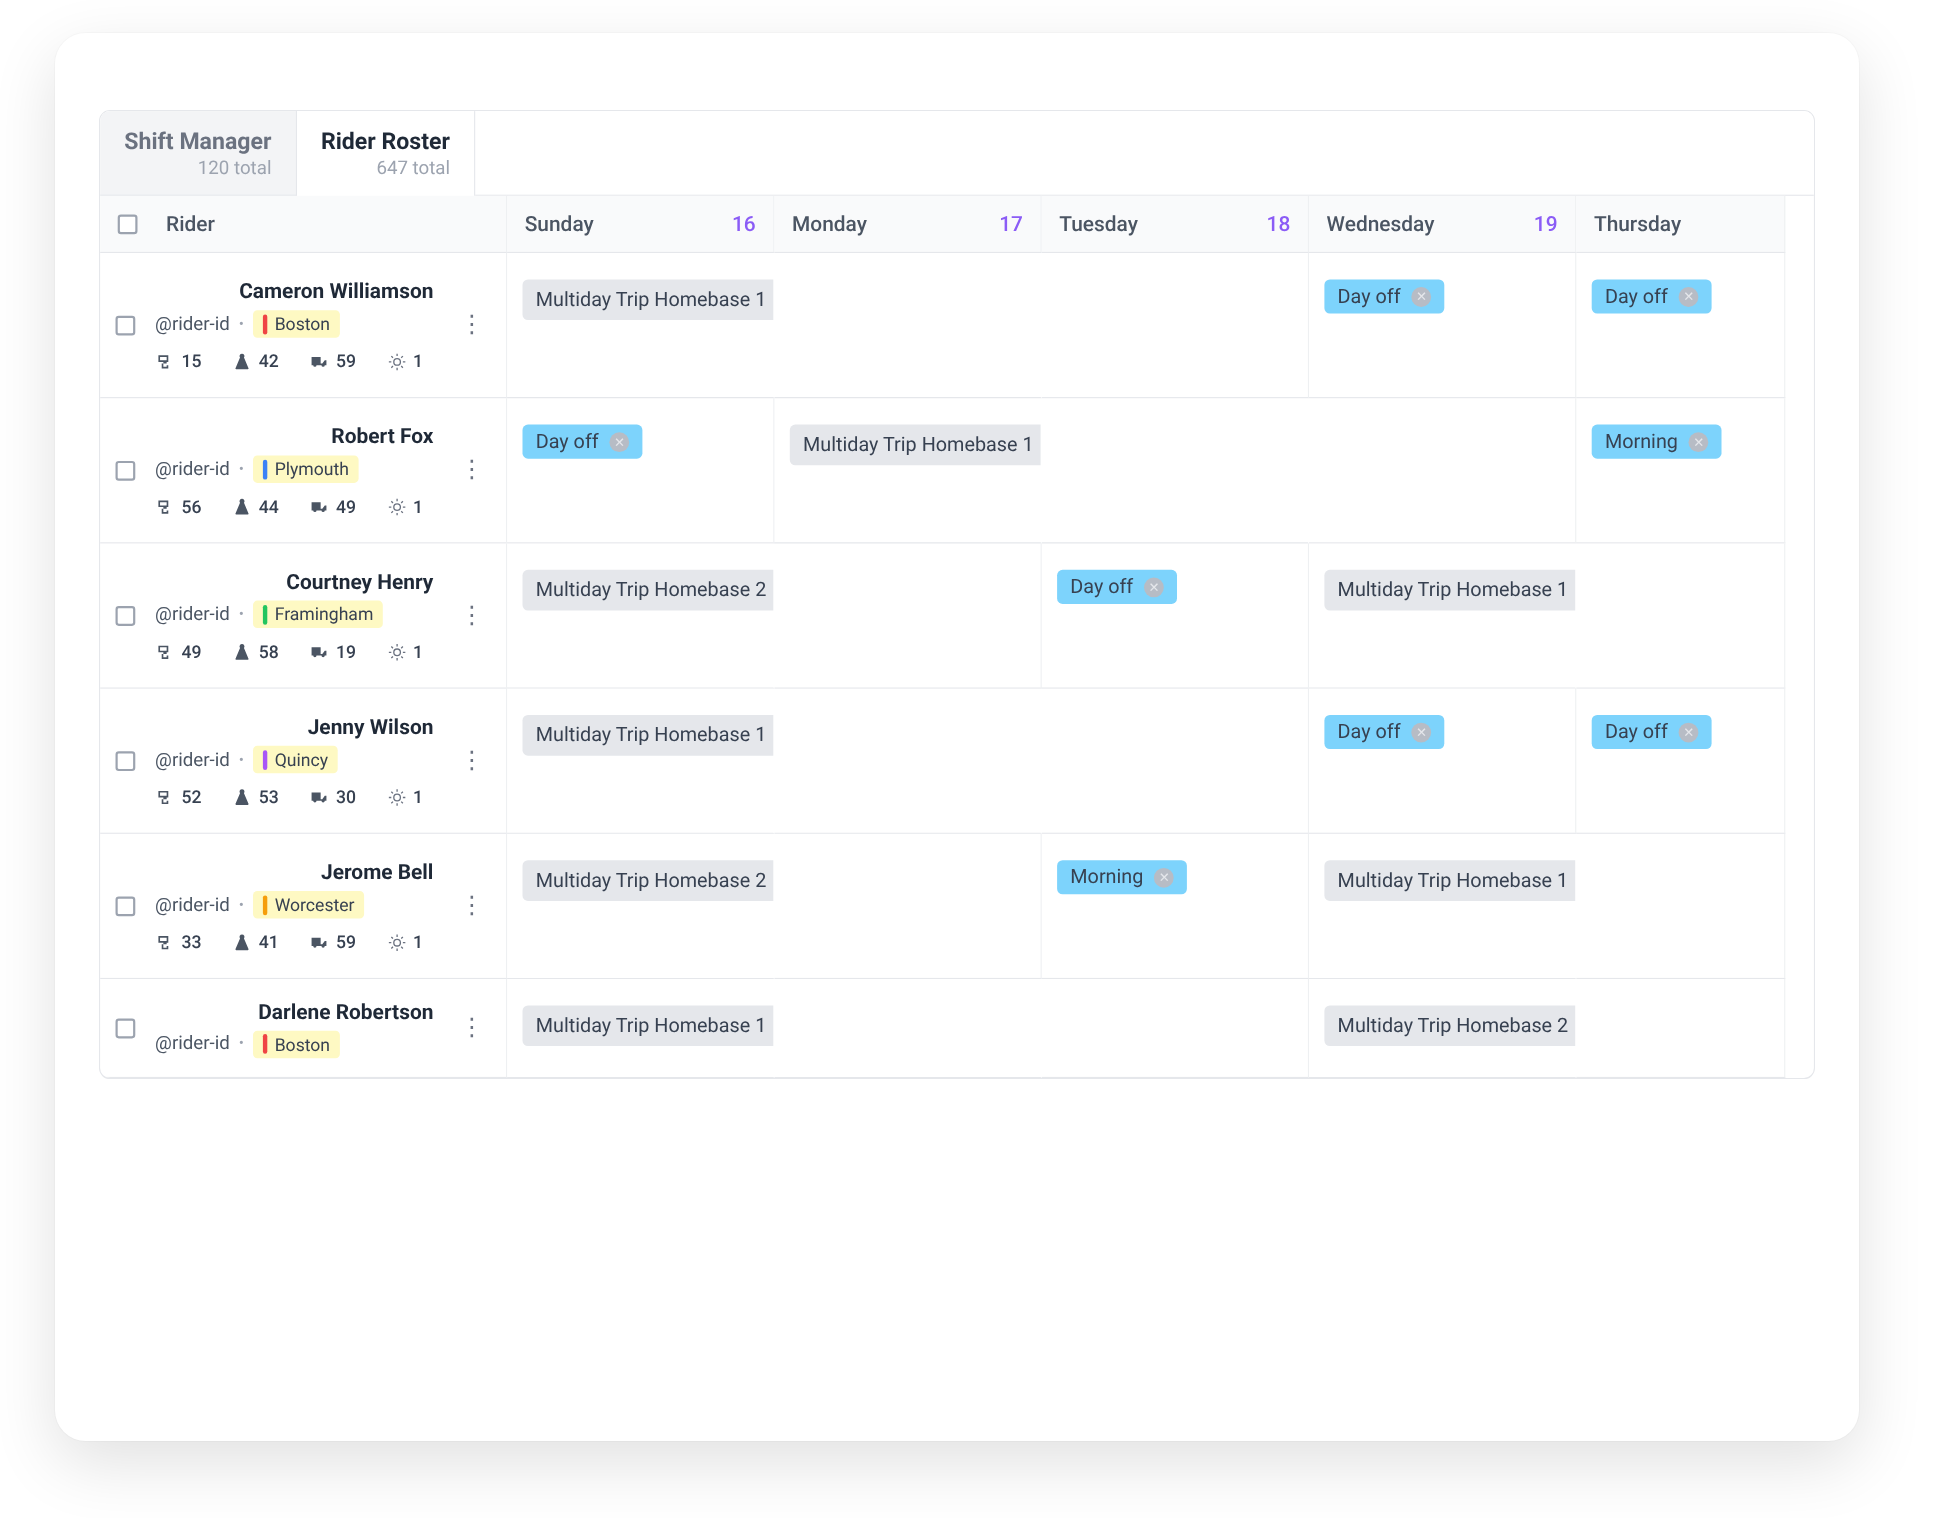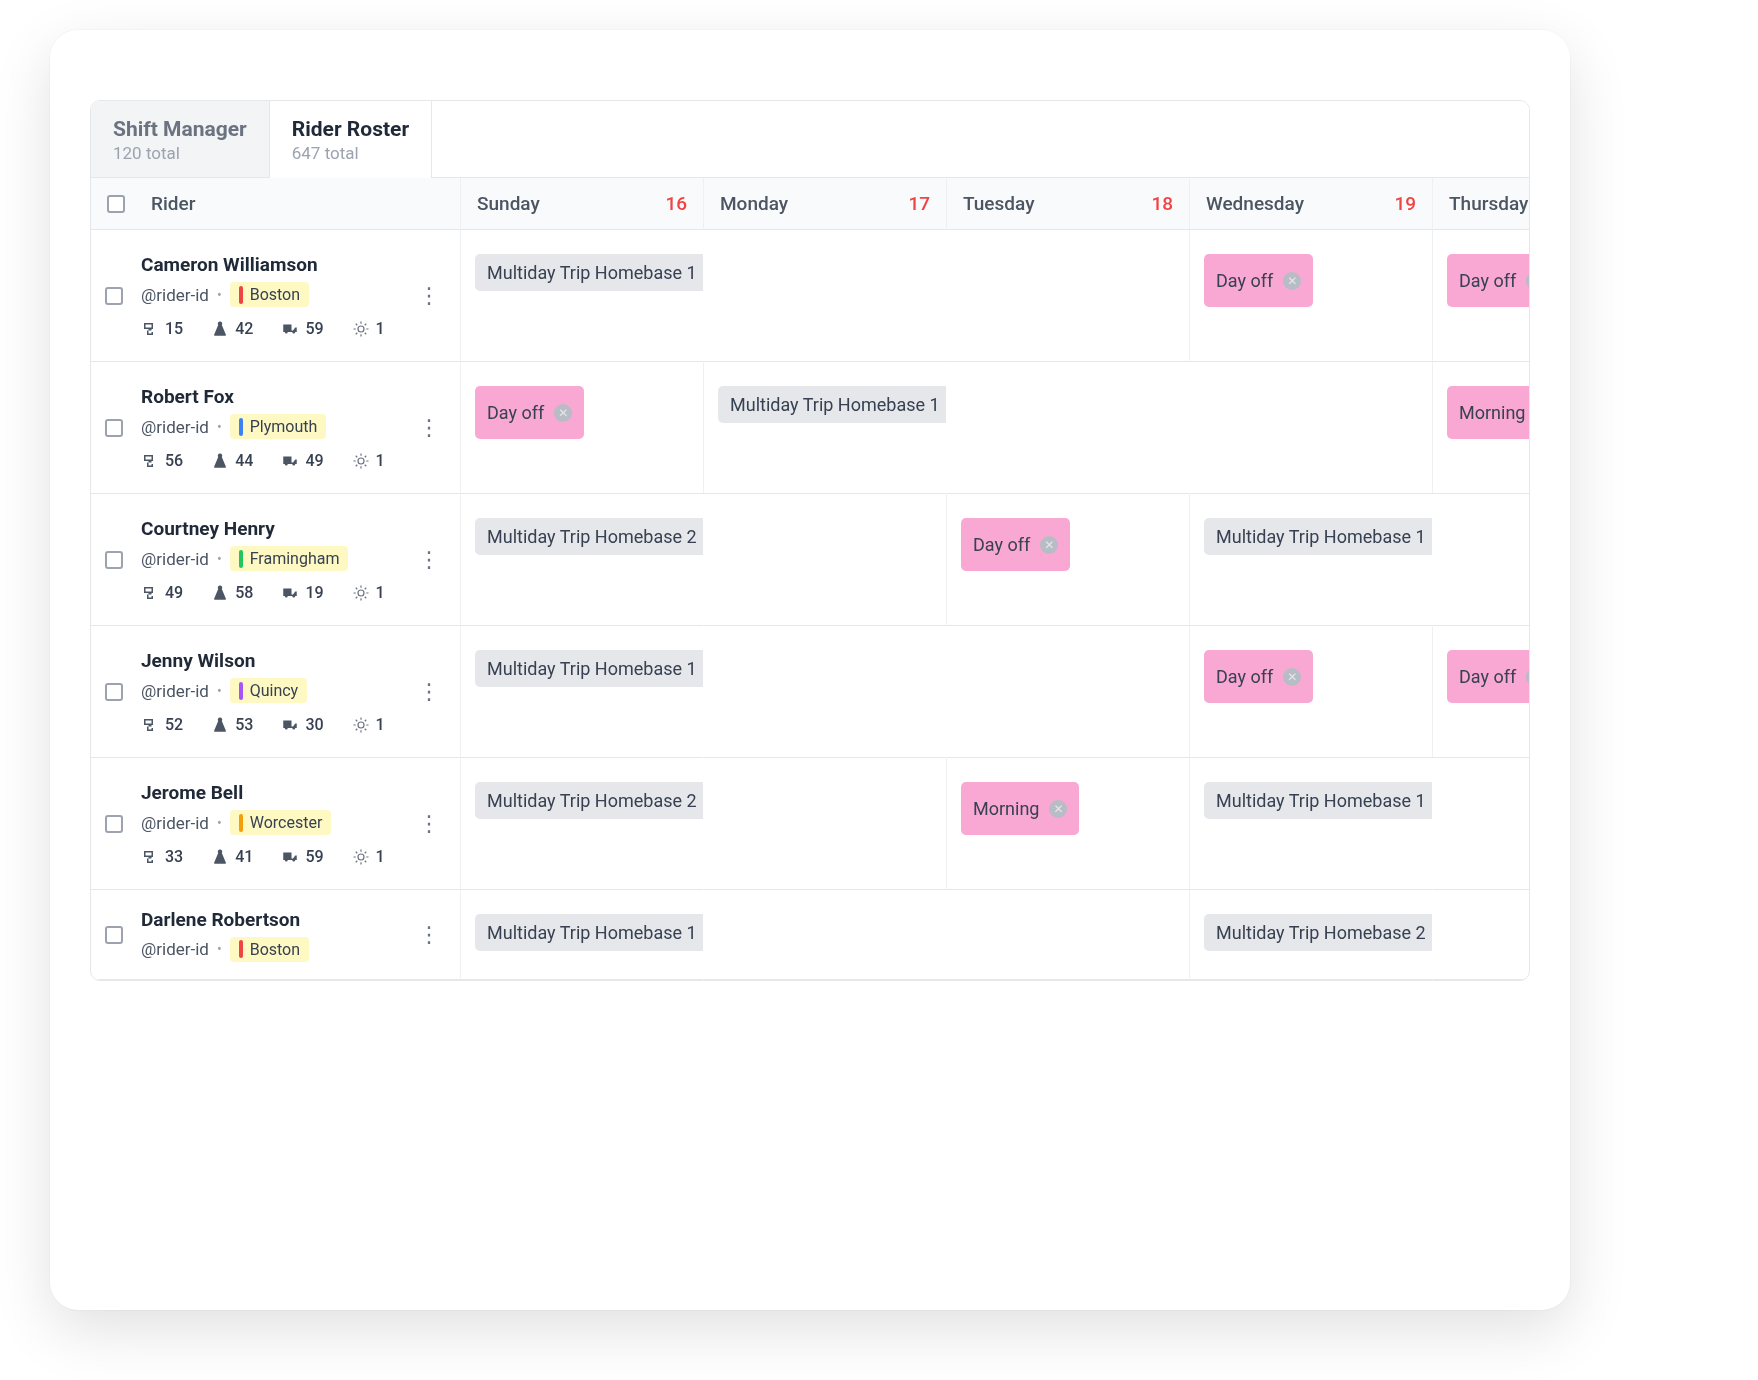--- a/index.html
+++ b/index.html
@@ -8,26 +8,27 @@
     background: #fff;
     color: #333;
     width: 1758px;
     height: 1380px;
     position: relative;
   }
   .outer-card {
     position: absolute;
     left: 50px;
     top: 30px;
-    width: 1520px;
+    width: 1640px;
     height: 1280px;
     background: #fff;
     border-radius: 28px;
     box-shadow: 0 20px 60px rgba(0,0,0,0.12), 0 0 0 1px rgba(0,0,0,0.02);
     padding: 70px 40px 40px 40px;
+    text-align: right;
   }
   .inner-card {
     width: 100%;
     background: #fff;
     border: 1px solid #e5e7eb;
     border-radius: 10px;
     overflow: hidden;
   }
   .tabs {
     display: flex;
@@ -71,21 +72,21 @@
     border-bottom: 1px solid #e5e7eb;
     border-right: 1px solid #eef0f2;
     padding: 14px 16px;
     display: flex;
     align-items: center;
     font-size: 19px;
     color: #4b5563;
     font-weight: 500;
   }
   .hdr:last-child { border-right: none; }
-  .hdr .daynum { margin-left: auto; color: #ef4444; }
+  .hdr .daynum { margin-left: auto; color: #8b5cf6; }
   .hdr .chk { margin-right: 26px; }
 
   .row-cell {
     border-bottom: 1px solid #e5e7eb;
     border-right: 1px solid #eef0f2;
     padding: 14px 14px;
     display: flex;
     align-items: flex-start;
     min-height: 132px;
     overflow: hidden;
@@ -124,22 +125,22 @@
   .metric { display: inline-flex; align-items: center; gap: 6px; }
   .metric svg { width: 18px; height: 18px; fill: #4b5563; }
   .metric .sun { fill: none; stroke: #6b7280; stroke-width: 1.6; }
   .more-btn {
     align-self: center;
     font-size: 22px; color: #6b7280; cursor: pointer;
     padding: 6px; line-height: 0.7;
   }
   .chip {
     display: inline-flex; align-items: center; gap: 10px;
-    background: #f9a8d4; border-radius: 5px;
-    padding: 16px 12px; font-size: 18px; color: #374151;
+    background: #7dd3fc; border-radius: 5px;
+    padding: 5px 12px; font-size: 18px; color: #374151;
     margin-top: 10px;
   }
   .chip .x {
     width: 18px; height: 18px; border-radius: 50%;
     background: #b7bcc5; color: #e5e7eb;
     display: inline-flex; align-items: center; justify-content: center;
     font-size: 12px; cursor: pointer;
   }
   .schedule-cell { position: relative; }
   .span-wrap {

